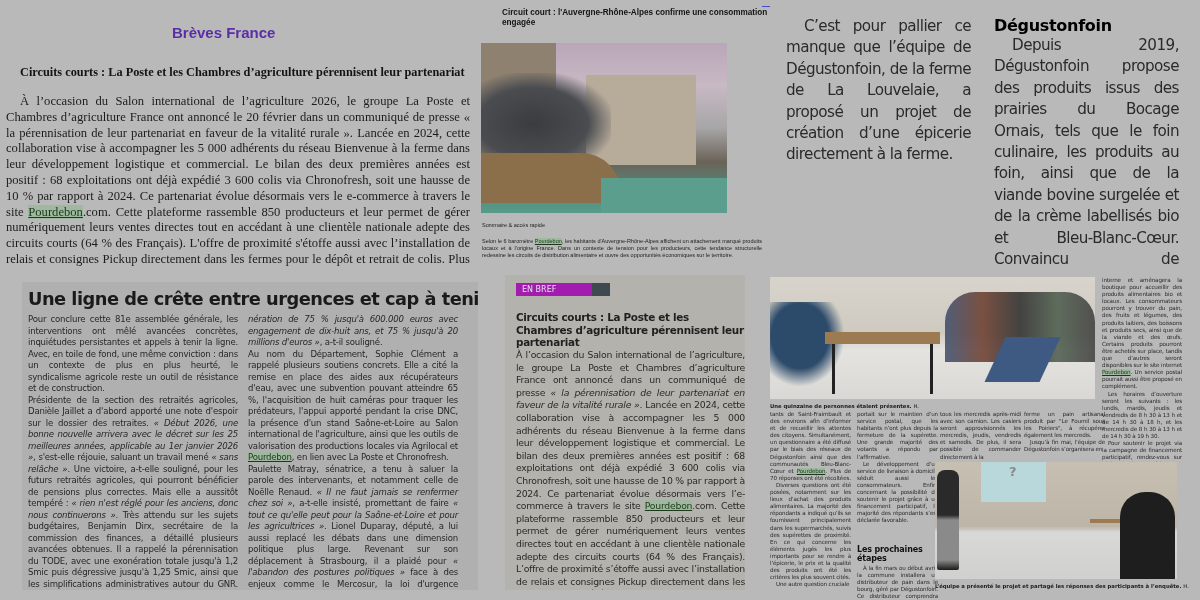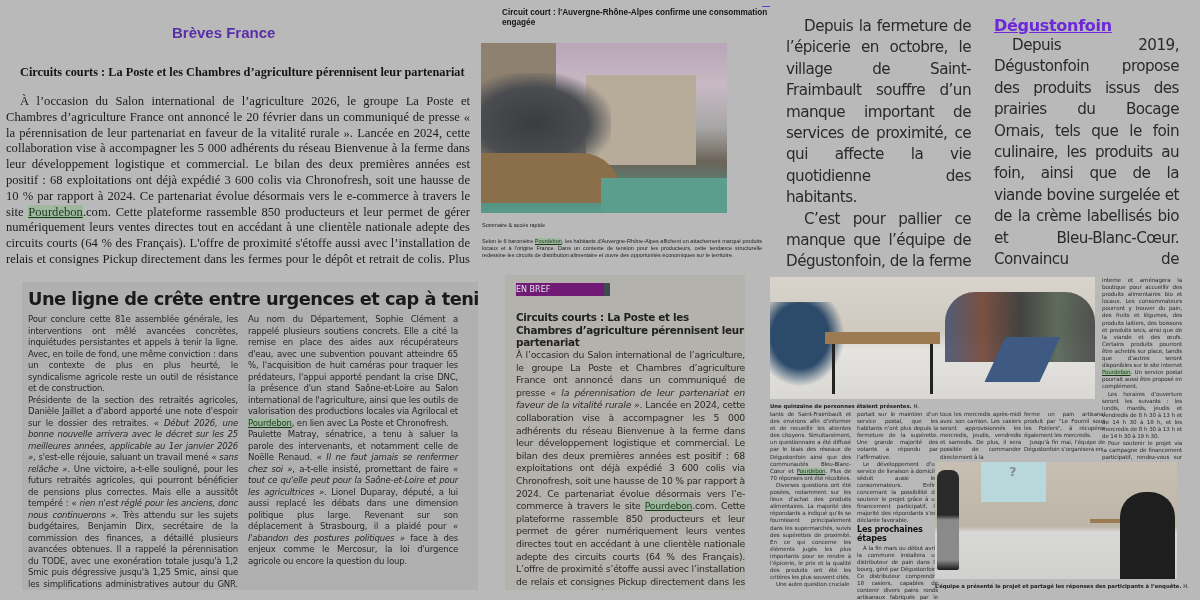--- a/index.html
+++ b/index.html
@@ -26,50 +26,50 @@
   #p2 .photo .water { position: absolute; left: 120px; top: 135px; width: 130px; height: 35px; background: #5c9e8e; }
   #p2 .caption1 { position: absolute; left: 12px; top: 222px; font: 5.5px "Liberation Sans", sans-serif; color: #222; }
   #p2 .caption2 { position: absolute; left: 12px; top: 238px; width: 280px; font: 5.5px/7px "Liberation Sans", sans-serif; color: #222; text-align: justify; }
   #p2 .toplink { position: absolute; left: 292px; top: 6px; width: 10px; height: 1px; background: #4a4ad0; }
 
   
   #p3 { left: 770px; top: 0; width: 430px; height: 270px; }
   #p3 .col { position: absolute; top: 16px; width: 185px; font: 15.2px/21.4px "DejaVu Sans", sans-serif; color: #2a2a2a; letter-spacing: -0.55px; }
   #p3 .colA { left: 16px; }
   #p3 .colB { left: 224px; top: 16px; }
-  #p3 .colB .h { font: bold 16px "DejaVu Sans", sans-serif; color: #6d28d9; letter-spacing: -0.3px; display: block; text-decoration: underline; }
+  #p3 .colB .h { font: bold 16px "DejaVu Sans", sans-serif; color: #000000; letter-spacing: -0.3px; display: block; }
   #p3 .col p { text-indent: 18px; }
 
   
   #p4 { left: 22px; top: 282px; width: 456px; height: 308px; background: #b0b0b0; }
   #p4 .title { position: absolute; left: 6px; top: 6px; font: bold 17.8px "DejaVu Sans", sans-serif; color: #1a1a1a; letter-spacing: -0.5px; white-space: nowrap; }
   #p4 .col { position: absolute; top: 32px; width: 210px; font: 8.55px/11.5px "DejaVu Sans", sans-serif; color: #272727; letter-spacing: -0.2px; }
   #p4 .colA { left: 6px; }
   #p4 .colB { left: 226px; }
   #p4 em { font-style: italic; }
 
   
   #p5 { left: 505px; top: 275px; width: 240px; height: 315px; background: #b4b2ad; }
   #p5 .tag { position: absolute; left: 11px; top: 8px; width: 94px; height: 13px; background: #3e4a50; }
-  #p5 .tag span { position: absolute; left: 0; top: 0; width: 88px; height: 13px; background: #701a75; color: #dfe5e7; font: 8px/13px "DejaVu Sans", sans-serif; }
+  #p5 .tag span { position: absolute; left: 0; top: 0; width: 76px; height: 13px; background: #a21caf; color: #dfe5e7; font: 8px/13px "DejaVu Sans", sans-serif; padding-left: 6px; }
   #p5 .title { position: absolute; left: 11px; top: 36px; width: 228px; font: bold 10.4px/12.5px "DejaVu Sans", sans-serif; color: #1f1f1f; letter-spacing: -0.3px; }
   #p5 .body { position: absolute; left: 11px; top: 74px; width: 229px; font: 9.3px/12.6px "DejaVu Sans", sans-serif; color: #2a2a2a; letter-spacing: -0.25px; }
 
   
   #p6 { left: 768px; top: 275px; width: 432px; height: 325px; }
   #p6 .photoA { position: absolute; left: 2px; top: 2px; width: 325px; height: 122px; background: linear-gradient(180deg,#d8d4cc 0%,#cfcac0 45%,#e4e3df 60%,#d9d8d4 100%); overflow: hidden; }
   #p6 .photoA .table { position: absolute; left: 55px; top: 55px; width: 115px; height: 12px; background: #9c7a52; }
   #p6 .photoA .leg { position: absolute; top: 67px; width: 3px; height: 50px; background: #222; }
   #p6 .photoA .man { position: absolute; left: 0; top: 25px; width: 75px; height: 85px; background: radial-gradient(ellipse at 40% 40%, #2c4a6a 0%, #2c4a6a 45%, transparent 70%); }
   #p6 .photoA .crowd { position: absolute; left: 175px; top: 15px; width: 150px; height: 70px; background: linear-gradient(90deg,#3a4a6a,#6a3a2a,#2a2a2a,#4a5a4a,#3a3a3a); opacity: 0.85; border-radius: 30px 30px 0 0; }
   #p6 .photoA .jeans { position: absolute; left: 225px; top: 60px; width: 55px; height: 45px; background: #3e5a82; transform: skewX(-25deg); }
   #p6 .capA { position: absolute; left: 2px; top: 128px; font: bold 5.3px "DejaVu Sans", sans-serif; color: #1a1a1a; }
   #p6 .tcol { position: absolute; font: 5.6px/7.1px "DejaVu Sans", sans-serif; color: #2a2a2a; width: 81px; letter-spacing: -0.15px; }
   #p6 .tcol p { text-indent: 6px; }
-  #p6 .tcol .h { font: bold 8px "DejaVu Sans", sans-serif; color: #111; margin: 0 0 2px; display: block; }
+  #p6 .tcol .h { font: bold 8px "DejaVu Sans", sans-serif; color: #111; margin: 20px 0 2px; display: block; }
   #p6 .photoB { position: absolute; left: 167px; top: 187px; width: 242px; height: 117px; background: linear-gradient(180deg,#c7bfb2 0%,#bdb5a8 55%,#d8d8d6 60%,#d0d0ce 100%); overflow: hidden; }
   #p6 .photoB .screen { position: absolute; left: 46px; top: 0; width: 65px; height: 40px; background: #b8d8dc; }
   #p6 .photoB .screen span { position: absolute; left: 28px; top: 2px; font: bold 13px "DejaVu Sans", sans-serif; color: #8a8a8a; }
   #p6 .photoB .woman { position: absolute; left: 2px; top: 8px; width: 22px; height: 100px; background: linear-gradient(180deg,#2a2a2a 0%,#2a2a2a 45%,#8a8a8a 50%,#8a8a8a 90%,#1a1a1a 100%); border-radius: 8px 8px 2px 2px; }
   #p6 .photoB .person { position: absolute; left: 185px; top: 30px; width: 55px; height: 87px; background: #1e1e1e; border-radius: 25px 25px 0 0; }
   #p6 .photoB .desk { position: absolute; left: 155px; top: 57px; width: 60px; height: 4px; background: #9c7a52; }
   #p6 .capB { position: absolute; left: 167px; top: 308px; font: bold 5.3px "DejaVu Sans", sans-serif; color: #1a1a1a; white-space: nowrap; }
 </style>
 </head>
 <body>
@@ -89,37 +89,37 @@
     <div class="statue"></div>
     <div class="rock"></div>
     <div class="water"></div>
   </div>
   <div class="caption1">Sommaire &amp; accès rapide</div>
   <p class="caption2"><span>Selon le 6 baromètre </span><span class="hl">Pourdebon</span><span>, les habitants d'Auvergne-Rhône-Alpes affichent un attachement marqué produits locaux et à l'origine France. Dans un contexte de tension pour les producteurs, cette tendance structurelle redessine les circuits de distribution alimentaire et ouvre des opportunités économiques sur le territoire.</span></p>
 </section>
 
 <section class="panel" id="p3">
   <div class="col colA">
-    <p>Depuis la fermeture de l’épicerie en octobre, le village de Saint-Fraimbault souffre d’un manque important de services de proximité, ce qui affecte la vie quotidienne des habitants.</p>
     <p>C’est pour pallier ce manque que l’équipe de Dégustonfoin, de la ferme de La Louvelaie, a proposé un projet de création d’une épicerie directement à la ferme.</p>
 
   </div>
   <div class="col colB">
     <span class="h">Dégustonfoin</span>
     <p>Depuis 2019, Dégustonfoin propose des produits issus des prairies du Bocage Ornais, tels que le foin culinaire, les produits au foin, ainsi que de la viande bovine surgelée et de la crème labellisés bio et Bleu-Blanc-Cœur. Convaincu de l’importance de diversifier les canaux de commercialisation, Dégustonfoin s’est développée à travers la vente de proximité, mais également par le biais du</p>
   </div>
 </section>
 
 <section class="panel" id="p4">
   <div class="title">Une ligne de crête entre urgences et cap à tenir</div>
   <div class="col colA">
     <p>Pour conclure cette 81e assemblée générale, les interventions ont mêlé avancées concrètes, inquiétudes persistantes et appels à tenir la ligne. Avec, en toile de fond, une même conviction : dans un contexte de plus en plus heurté, le syndicalisme agricole reste un outil de résistance et de construction.</p>
     <p><span>Présidente de la section des retraités agricoles, Danièle Jaillet a d'abord apporté une note d'espoir sur le dossier des retraites. </span><em>« Début 2026, une bonne nouvelle arrivera avec le décret sur les 25 meilleures années, applicable au 1er janvier 2026 »</em><span>, s'est-elle réjouie, saluant un travail mené </span><em>« sans relâche »</em><span>. Une victoire, a-t-elle souligné, pour les futurs retraités agricoles, qui pourront bénéficier de pensions plus correctes. Mais elle a aussitôt tempéré : </span><em>« rien n'est réglé pour les anciens, donc nous continuerons »</em><span>. Très attendu sur les sujets budgétaires, Benjamin Dirx, secrétaire de la commission des finances, a détaillé plusieurs avancées obtenues. Il a rappelé la pérennisation du TODE, avec une exonération totale jusqu'à 1,2 Smic puis dégressive jusqu'à 1,25 Smic, ainsi que les simplifications administratives autour du GNR. Il a aussi évoqué les progrès réalisés sur la transmission dans le cadre du projet de loi de finances. </span></p>
   </div>
   <div class="col colB">
+    <p><em>nération de 75 % jusqu'à 600.000 euros avec engagement de dix-huit ans, et 75 % jusqu'à 20 millions d'euros »</em><span>, a-t-il souligné.</span></p>
     <p><span>Au nom du Département, Sophie Clément a rappelé plusieurs soutiens concrets. Elle a cité la remise en place des aides aux récupérateurs d'eau, avec une subvention pouvant atteindre 65 %, l'acquisition de huit caméras pour traquer les prédateurs, l'appui apporté pendant la crise DNC, la présence d'un stand Saône-et-Loire au Salon international de l'agriculture, ainsi que les outils de valorisation des productions locales via Agrilocal et </span><span class="hl">Pourdebon</span><span>, en lien avec La Poste et Chronofresh.</span></p>
     <p><span>Paulette Matray, sénatrice, a tenu à saluer la parole des intervenants, et notamment celle de Noëlle Renaud. </span><em>« Il ne faut jamais se renfermer chez soi »</em><span>, a-t-elle insisté, promettant de faire </span><em>« tout ce qu'elle peut pour la Saône-et-Loire et pour les agricultrices »</em><span>. Lionel Duparay, député, a lui aussi replacé les débats dans une dimension politique plus large. Revenant sur son déplacement à Strasbourg, il a plaidé pour </span><em>« l'abandon des postures politiques »</em><span> face à des enjeux comme le Mercosur, la loi d'urgence agricole ou encore la question du loup.</span></p>
   </div>
 </section>
 
 <section class="panel" id="p5">
   <div class="tag">
       <span>EN BREF</span>
     </div>
   <div class="title">Circuits courts : La Poste et les Chambres d’agriculture pérennisent leur partenariat</div>

